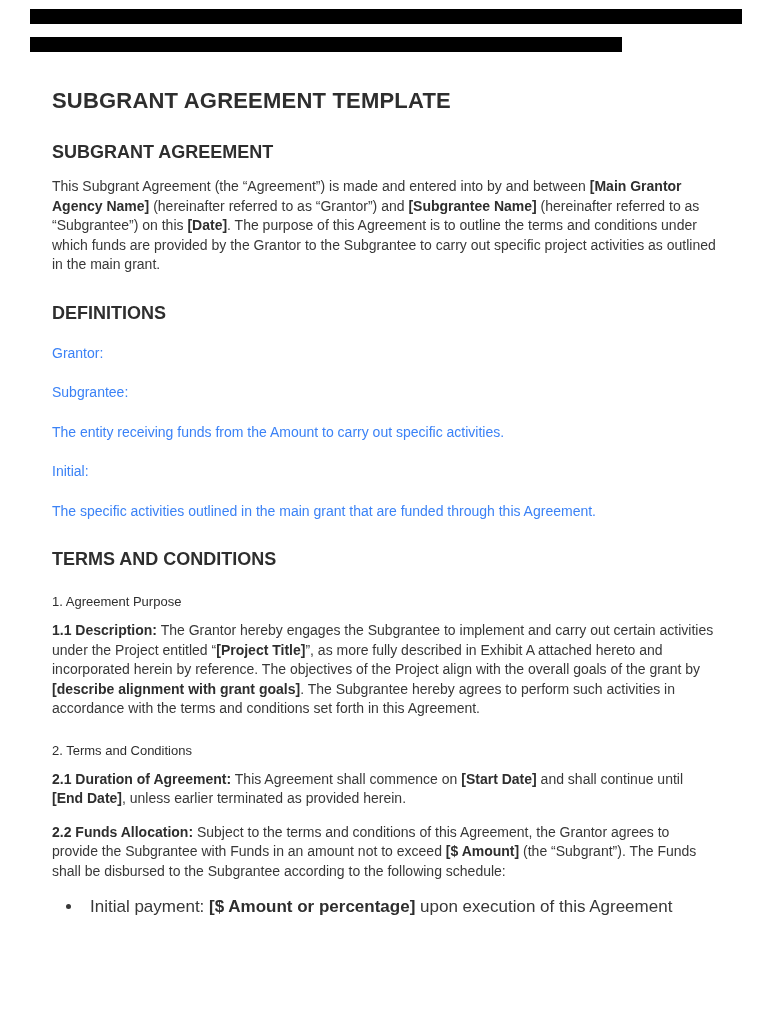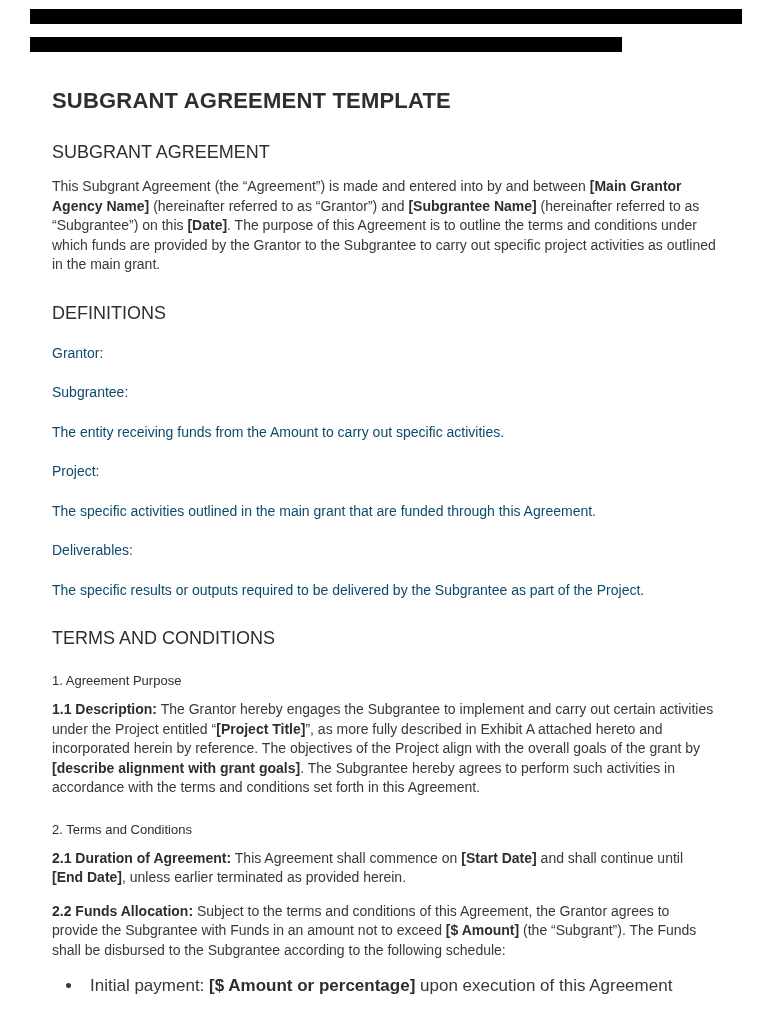--- a/index.html
+++ b/index.html
@@ -20,39 +20,39 @@
   .content { padding: 18px 52px 0 52px; }
   h1 {
     font-size: 22px;
     font-weight: bold;
     color: #2e2e2e;
     margin: 18px 0 16px 0;
     letter-spacing: 0.2px;
   }
   h2 {
     font-size: 18px;
-    font-weight: normal;
+    font-weight: bold;
     color: #2e2e2e;
     margin: 28px 0 14px 0;
   }
   h3 {
     font-size: 13px;
     font-weight: normal;
     color: #2e2e2e;
     margin: 24px 0 12px 0;
   }
   p {
     font-size: 14px;
     line-height: 19.5px;
     margin: 0 0 14px 0;
     color: #383838;
   }
   p strong, li strong { font-weight: bold; color: #2e2e2e; }
   .def { margin: 0 0 10px 0; }
-  .def div { font-size: 14px; line-height: 19.5px; color: #0c4a6e; margin-top: 20px; }
+  .def div { font-size: 14px; line-height: 19.5px; color: #3b82f6; margin-top: 20px; }
   .bullets { margin: 16px 0 0 0; padding: 0; }
   .bullets li {
     list-style: none;
     position: relative;
     padding-left: 38px;
     font-size: 17px;
     line-height: 19.5px;
     color: #383838;
   }
   .bullets li::before {
@@ -86,26 +86,22 @@
     <h2>DEFINITIONS</h2>
 
     <div class="def">
       <div>Grantor:</div>
     </div>
     <div class="def">
       <div>Subgrantee:</div>
       <div>The entity receiving funds from the Amount to carry out specific activities.</div>
     </div>
     <div class="def">
-      <div>Project:</div>
+      <div>Initial:</div>
       <div>The specific activities outlined in the main grant that are funded through this Agreement.</div>
-    </div>
-    <div class="def">
-      <div>Deliverables:</div>
-      <div>The specific results or outputs required to be delivered by the Subgrantee as part of the Project.</div>
     </div>
 
     <h2>TERMS AND CONDITIONS</h2>
 
     <h3>1. Agreement Purpose</h3>
     <p><strong>1.1 Description:</strong><span> The Grantor hereby engages the Subgrantee to implement and carry out certain activities under the Project entitled “</span><strong>[Project Title]</strong><span>”, as more fully described in Exhibit A attached hereto and incorporated herein by reference. The objectives of the Project align with the overall goals of the grant by </span><strong>[describe alignment with grant goals]</strong><span>. The Subgrantee hereby agrees to perform such activities in accordance with the terms and conditions set forth in this Agreement.</span></p>
 
     <h3>2. Terms and Conditions</h3>
     <p><strong>2.1 Duration of Agreement:</strong><span> This Agreement shall commence on </span><strong>[Start Date]</strong><span> and shall continue until </span><strong>[End Date]</strong><span>, unless earlier terminated as provided herein.</span></p>
     <p><strong>2.2 Funds Allocation:</strong><span> Subject to the terms and conditions of this Agreement, the Grantor agrees to provide the Subgrantee with Funds in an amount not to exceed </span><strong>[$ Amount]</strong><span> (the “Subgrant”). The Funds shall be disbursed to the Subgrantee according to the following schedule:</span></p>

